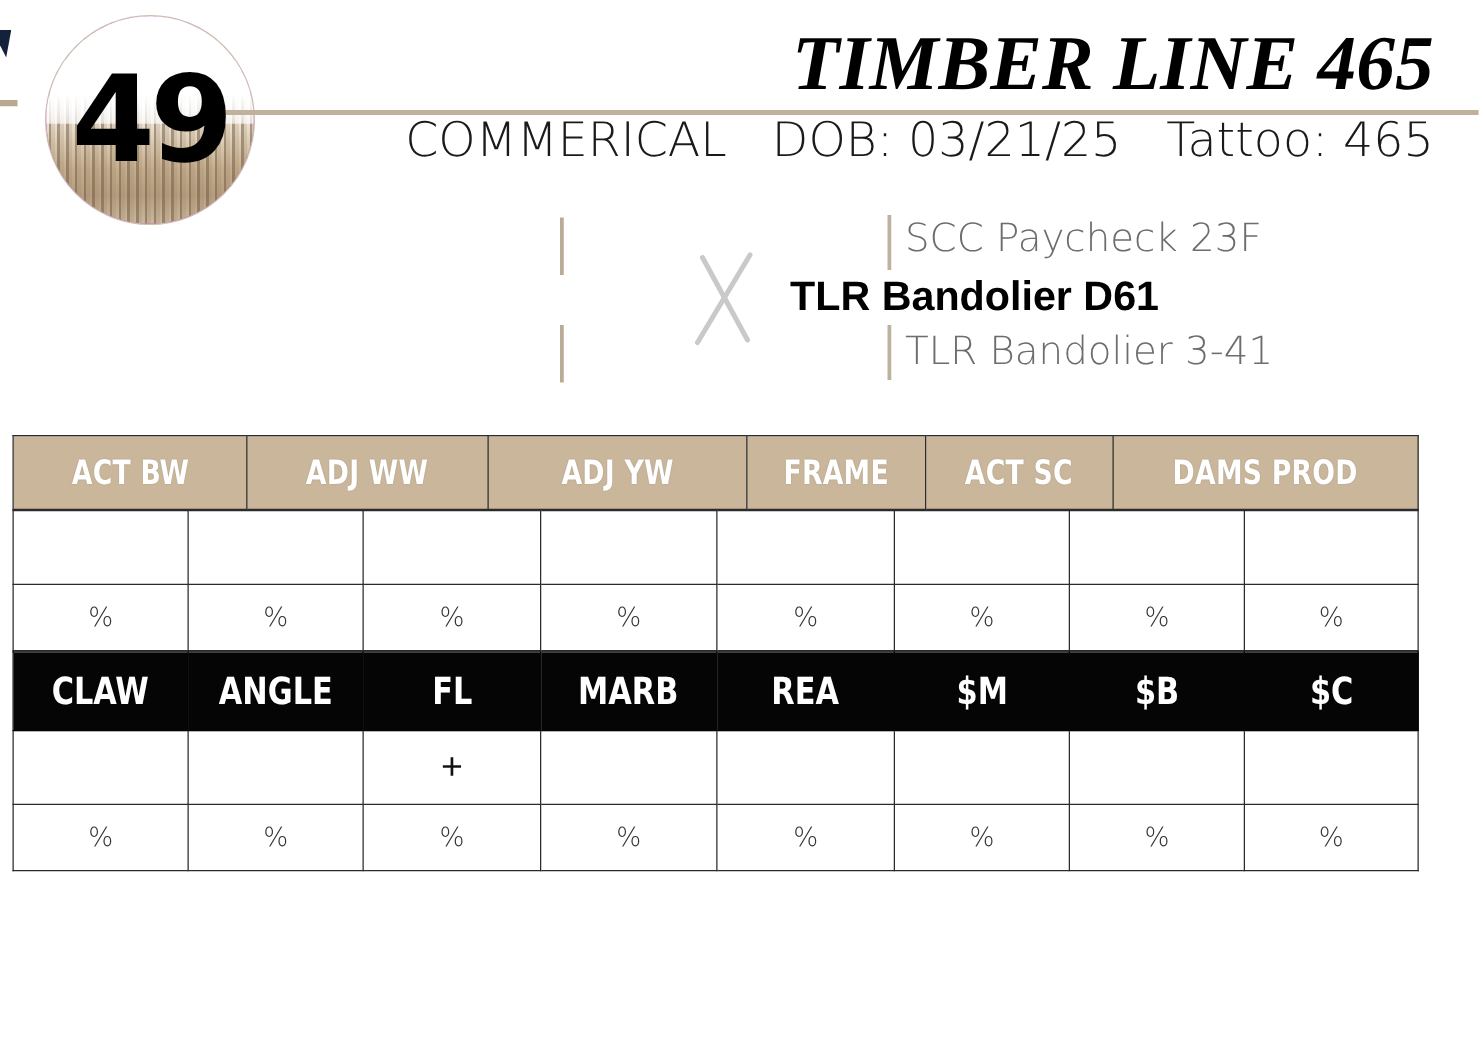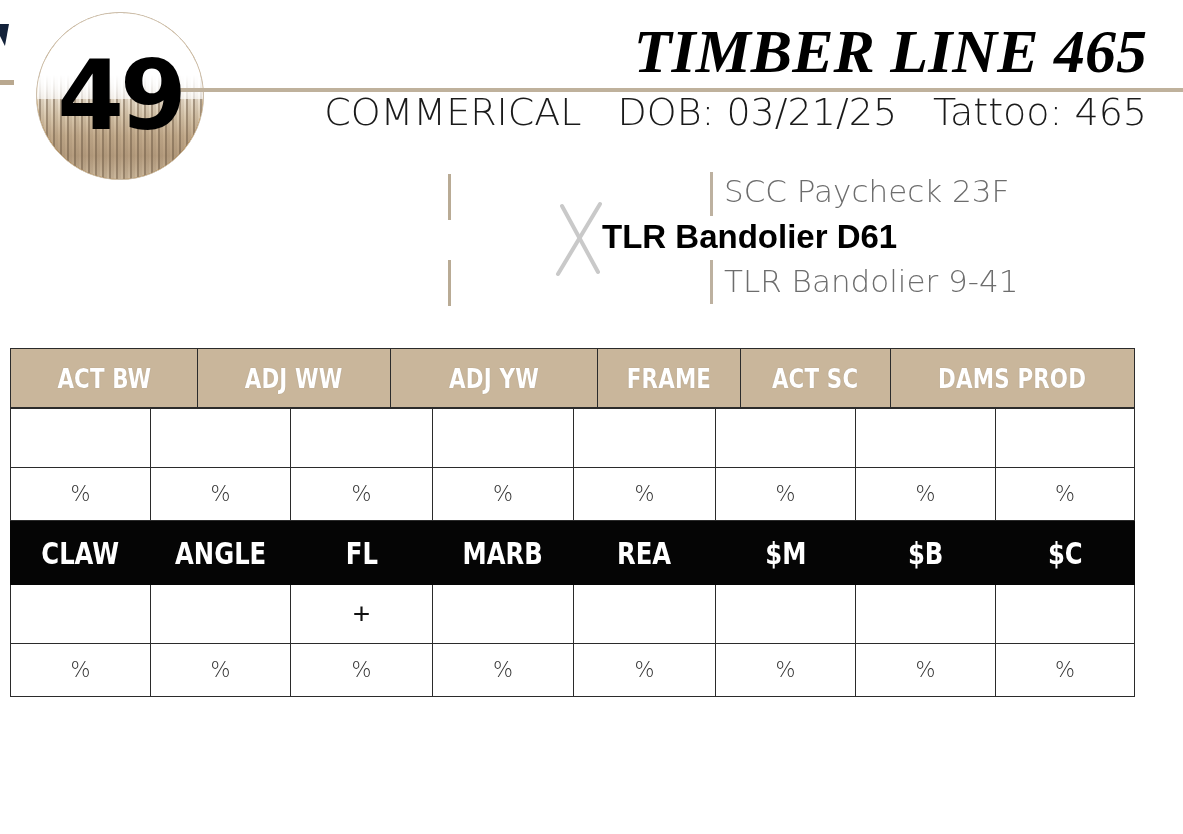--- a/index.html
+++ b/index.html
@@ -39,21 +39,21 @@
     width: 1183px; height: 340px;
   }
 
   .lot-circle {
     position: absolute;
     left: 36px; top: 12px;
     width: 166px; height: 166px;
     border-radius: 50%;
     overflow: hidden;
     border: 1px solid #cbbfae;
-    background: #a16207;
+    background: #d946ef;
   }
   .lot-photo {
     position: absolute;
     inset: 0;
     background:
       
       repeating-linear-gradient(to right,
         rgba(120,98,74,0.00) 0px, rgba(120,98,74,0.00) 2px,
         rgba(112,92,70,0.55) 2px, rgba(112,92,70,0.55) 4px,
         rgba(150,128,101,0.20) 4px, rgba(150,128,101,0.20) 7px),
@@ -153,21 +153,21 @@
     font-size: 31px;
     line-height: 1;
     color: #6d6d6d;
     white-space: nowrap;
   }
   .ped-sire-sire { top: 8px; }
   .ped-sire-dam  { top: 98px; }
 
   .ped-sire {
     position: absolute;
-    left: 162px; top: 52px;
+    left: 192px; top: 52px;
     font-family: "Liberation Sans", sans-serif;
     font-weight: 700;
     font-size: 33px;
     line-height: 1;
     color: #000000;
     white-space: nowrap;
   }
 
   
   .tables {
@@ -288,21 +288,21 @@
     <div class="ped-bar ped-bar-right-top"></div>
     <div class="ped-bar ped-bar-right-bot"></div>
 
     <svg class="ped-x" viewBox="0 0 56 78">
       <line x1="6" y1="74" x2="48" y2="4" stroke="#c9c9c9" stroke-width="4" stroke-linecap="round"></line>
       <line x1="10" y1="6" x2="46" y2="72" stroke="#c9c9c9" stroke-width="4" stroke-linecap="round"></line>
     </svg>
 
     <div class="ped-sire-sire">SCC Paycheck 23F</div>
     <div class="ped-sire">TLR Bandolier D61</div>
-    <div class="ped-sire-dam">TLR Bandolier 9-41</div>
+    <div class="ped-sire-dam">TLR Bandolier 3-41</div>
   </div>
 </div>
 
 <div class="tables">
 
   <table class="t-stats">
     <colgroup>
       <col style="width:187px">
         <col style="width:193px">
         <col style="width:207px">

